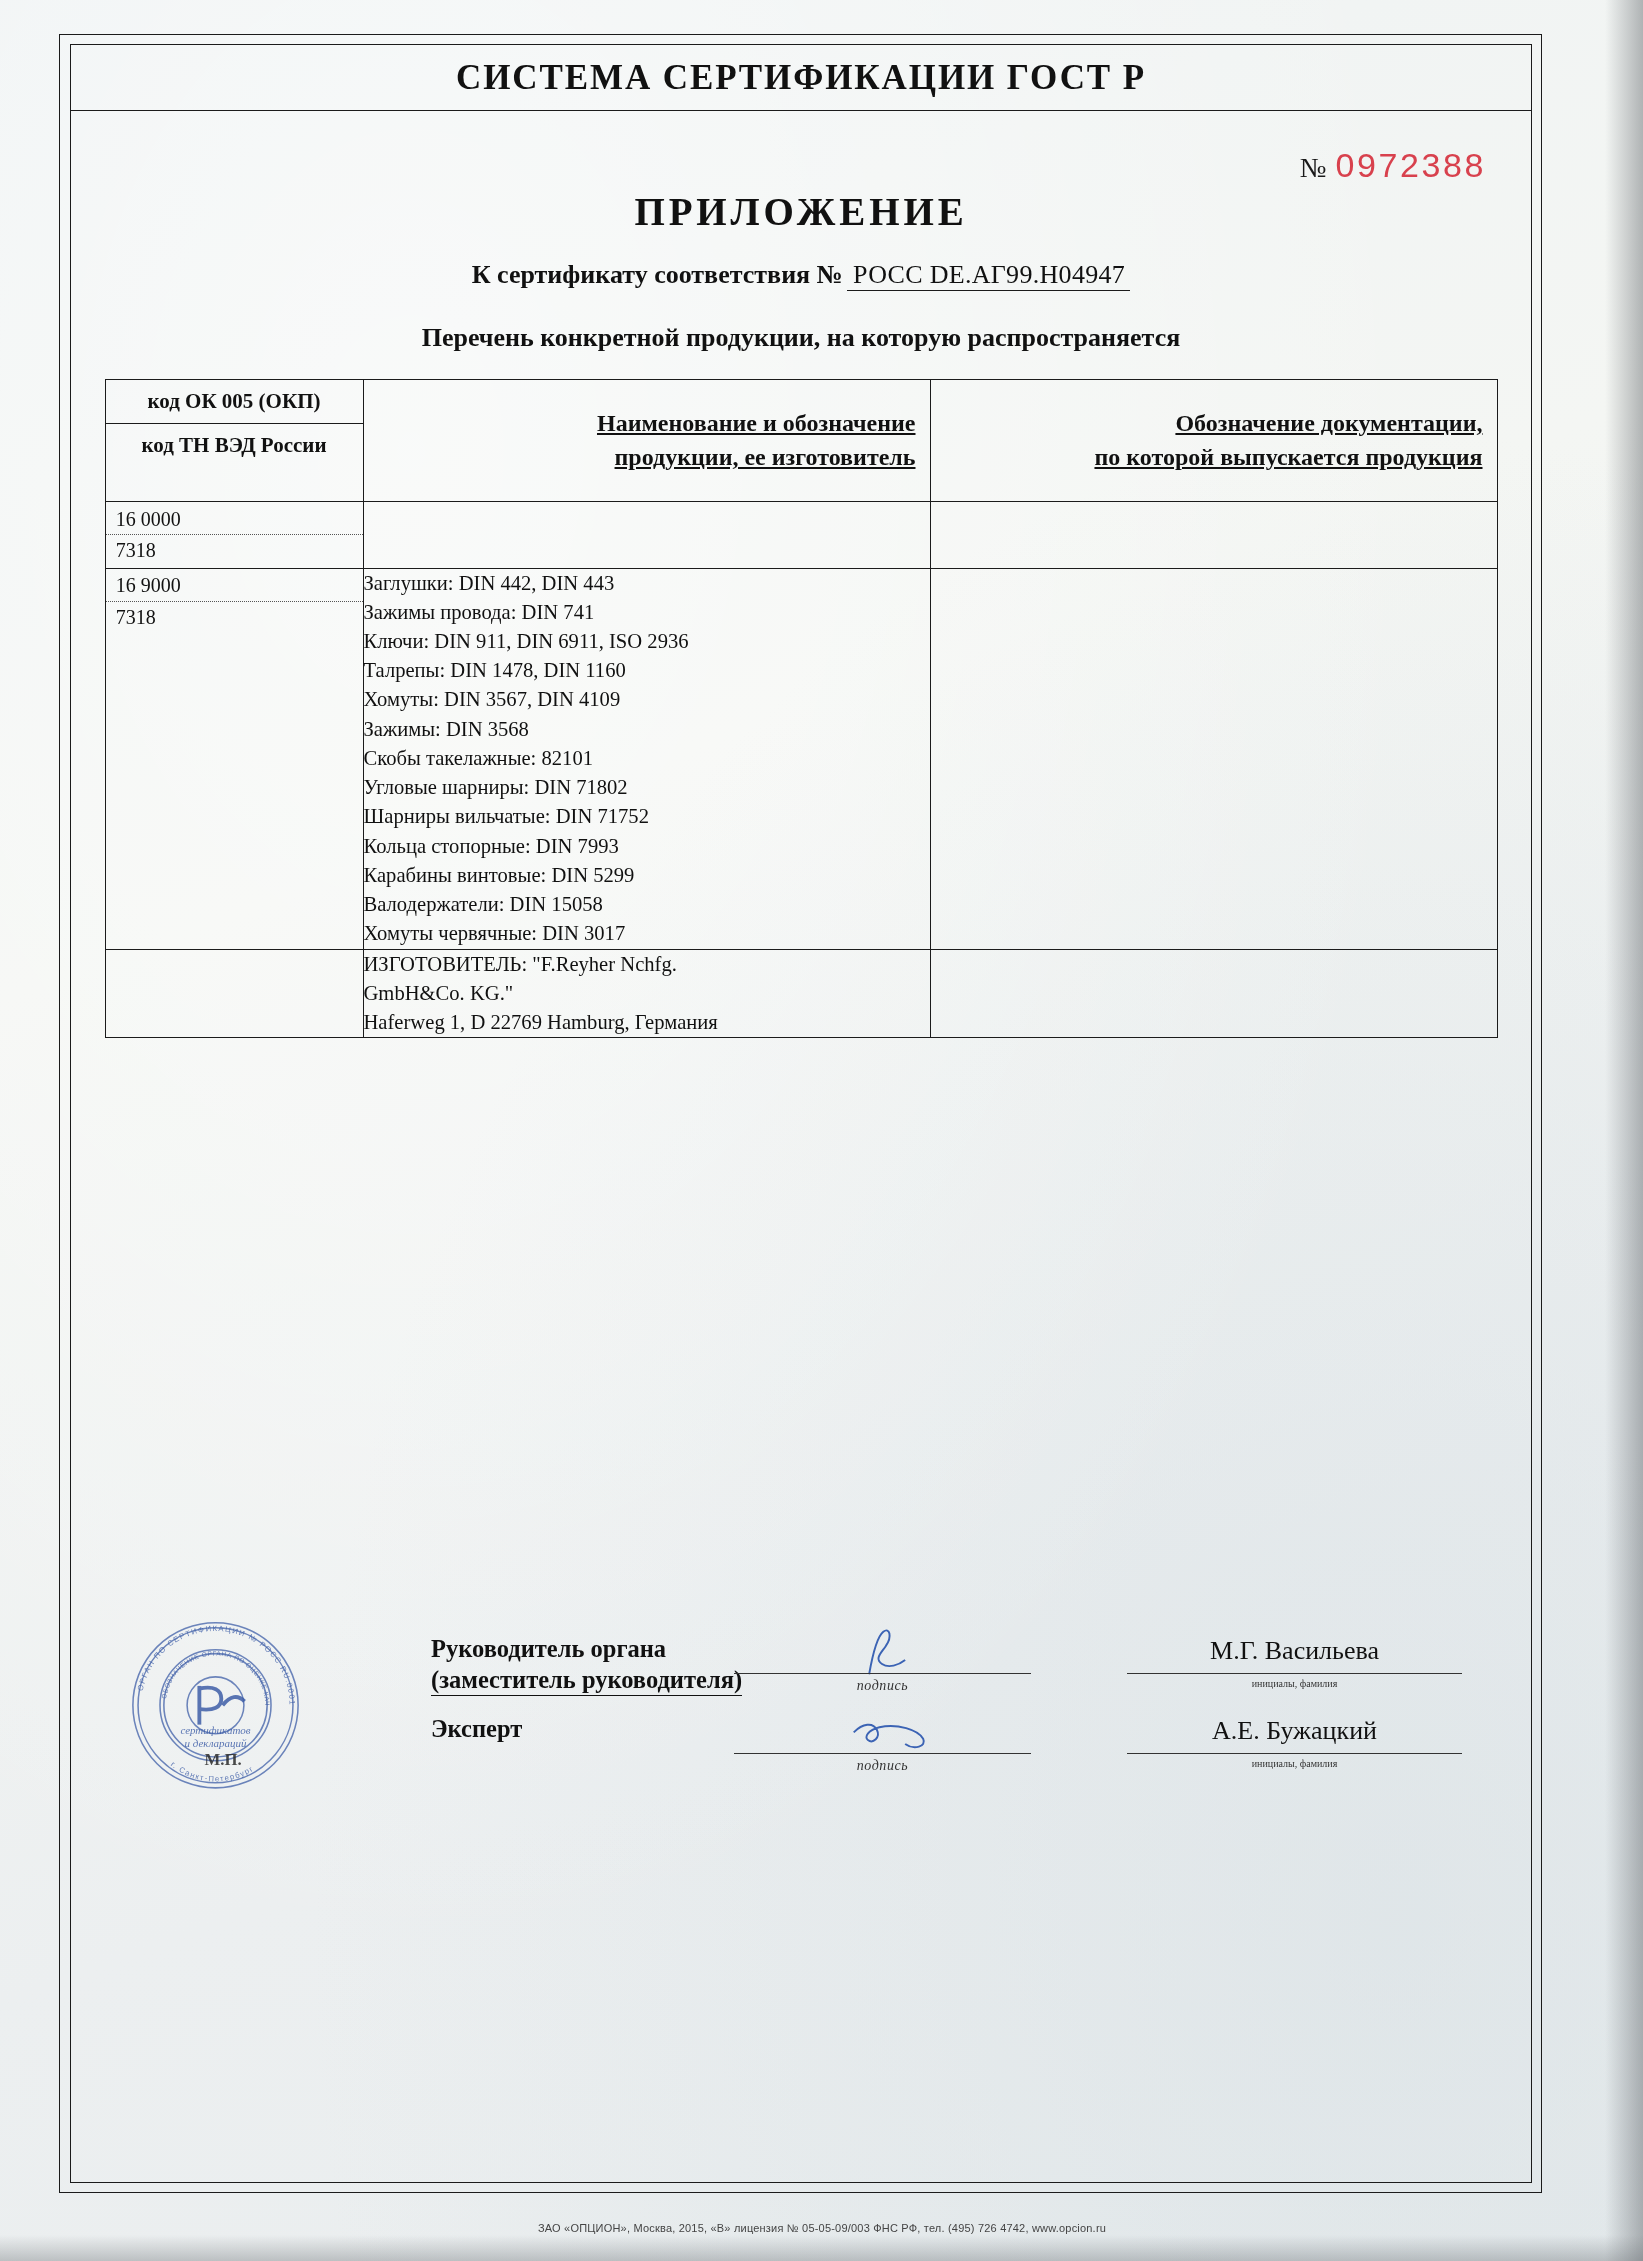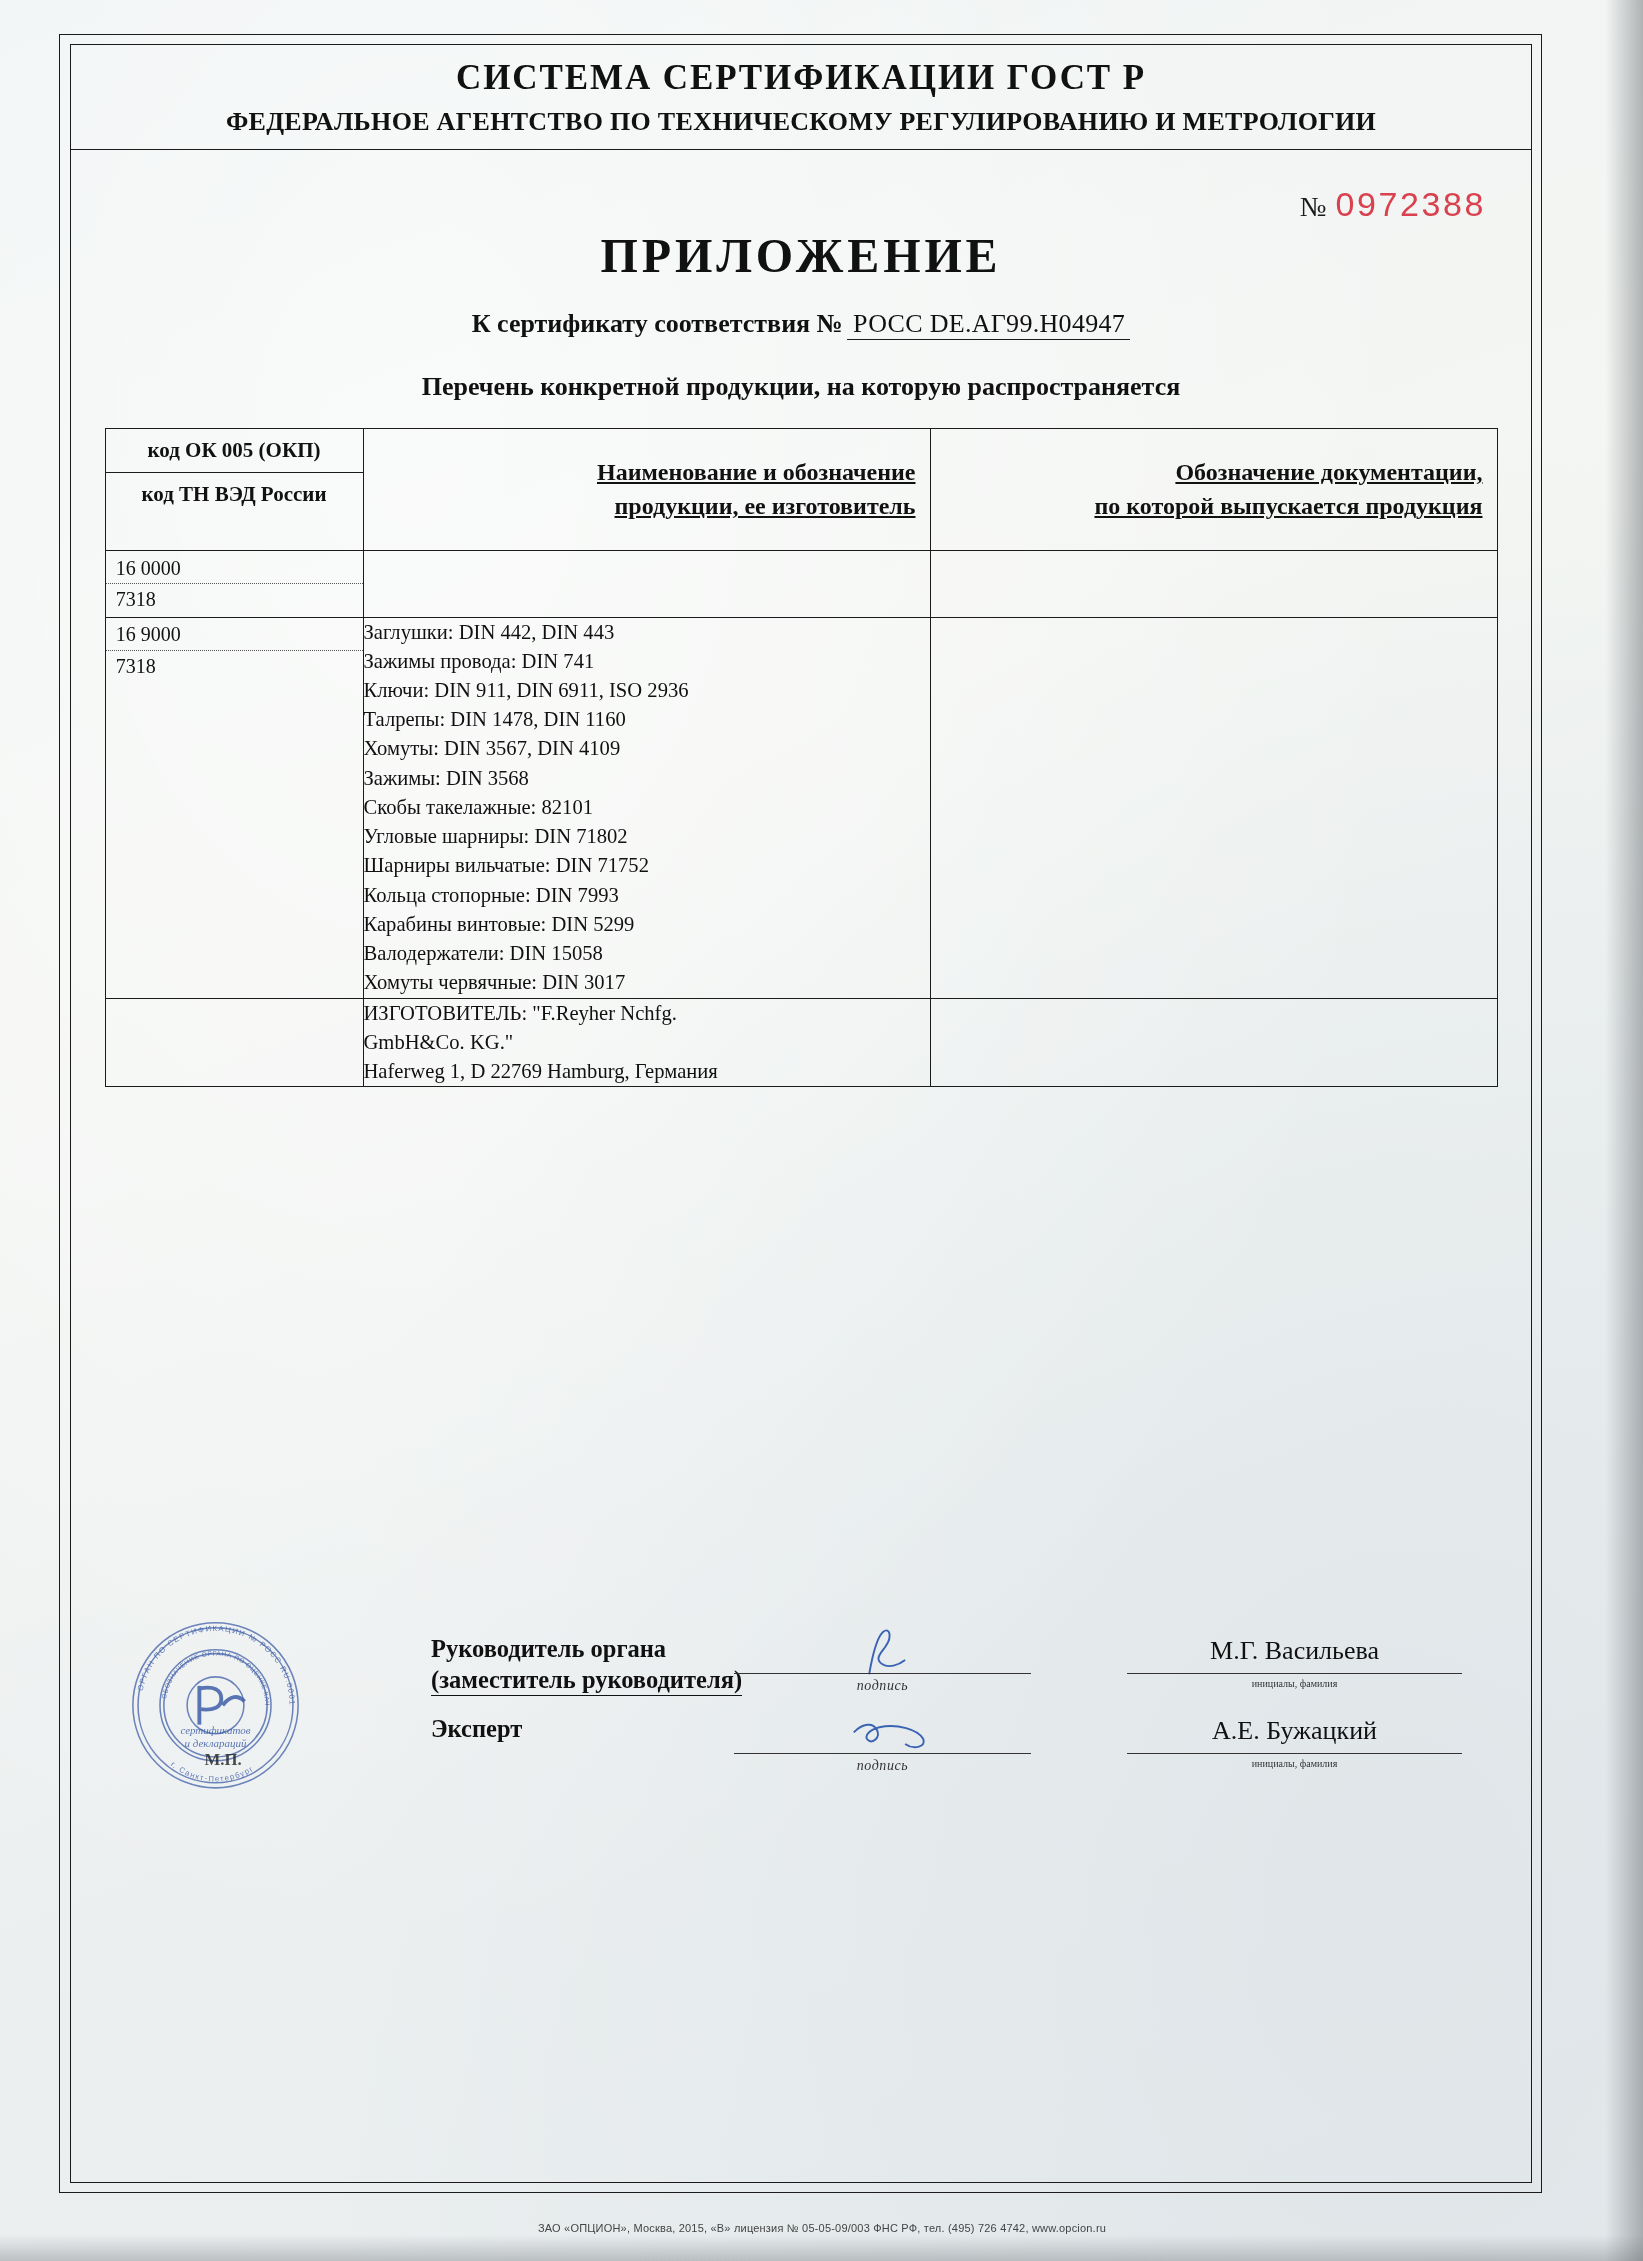--- a/index.html
+++ b/index.html
@@ -123,21 +123,21 @@
   }
   .number-value {
     font-size: 34px;
     color: #d8414d;
     letter-spacing: 2.6px;
     font-family: "Liberation Sans", sans-serif;
   }
 
   .doc-title {
     text-align: center;
-    font-size: 48px;
+    font-size: 39px;
     font-weight: bold;
     letter-spacing: 3.9px;
     color: #111;
     margin-top: -9px;
   }
 
   .cert-line {
     text-align: center;
     margin-top: 26px;
     font-size: 26px;
@@ -332,21 +332,20 @@
 <div class="page">
   <div class="paper-tint"></div>
 
   <div class="frame-outer"></div>
   <div class="frame-inner"></div>
 
   <div class="content">
 
     <div class="header-block">
       <div class="header-title">СИСТЕМА СЕРТИФИКАЦИИ ГОСТ Р</div>
-      <div class="header-sub">ФЕДЕРАЛЬНОЕ АГЕНТСТВО ПО ТЕХНИЧЕСКОМУ РЕГУЛИРОВАНИЮ И МЕТРОЛОГИИ</div>
       <div class="header-rule"></div>
     </div>
 
     <div class="number-row">
       <div class="number-wrap">
         <span class="number-label">№</span>
         <span class="number-value">0972388</span>
       </div>
     </div>
 

